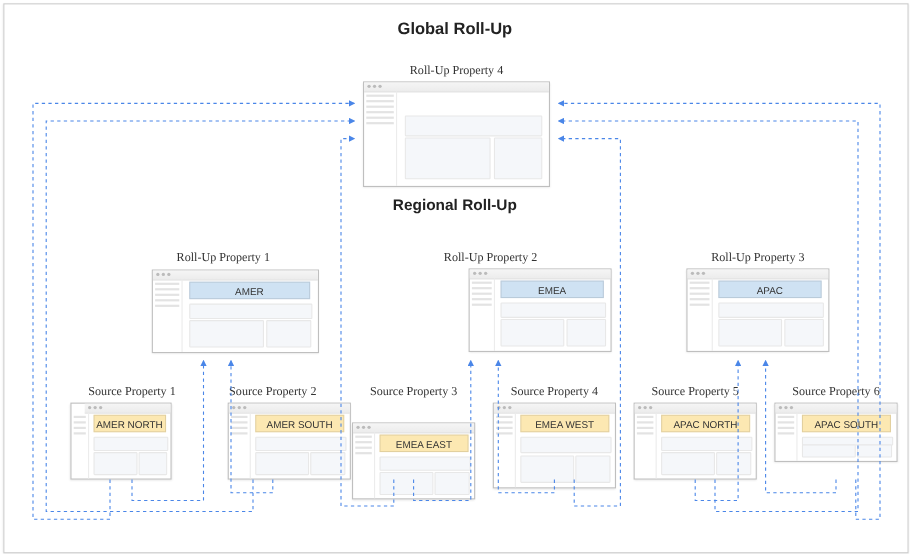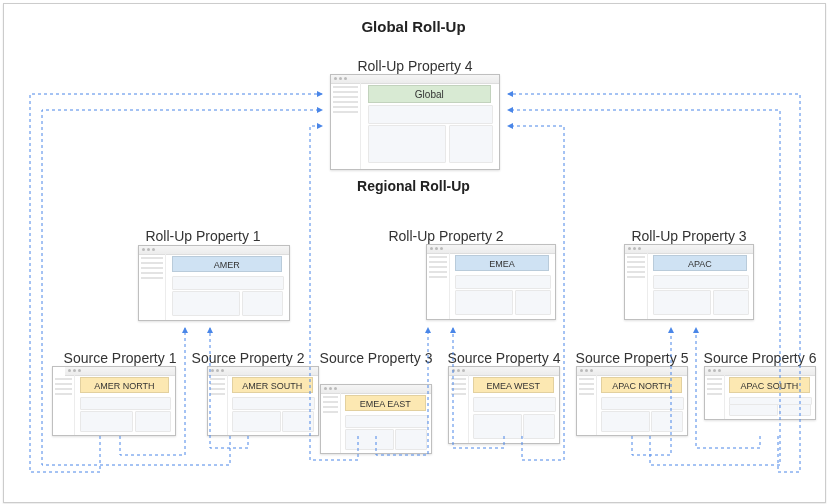--- a/index.html
+++ b/index.html
@@ -35,23 +35,24 @@
     top: 178px;
     left: 0;
     width: 100%;
     text-align: center;
     font-weight: 700;
     font-size: 14px;
     color: #222;
   }
   .label {
     position: absolute;
-    font-size: 14px;
+    font-size: 11px;
     color: #333;
     text-align: center;
+    font-family: Liberation Serif, serif;
   }
   
   .node {
     position: absolute;
     background: #fff;
     border: 1px solid #bfbfbf;
     box-shadow: 0 1px 2px rgba(0,0,0,0.12);
     box-sizing: border-box;
   }
   .node .chrome {
@@ -160,21 +161,20 @@
       </div>
     </div>
   <div class="sidebar">
       <i></i>
       <i></i>
       <i></i>
       <i></i>
       <i></i>
       <i></i>
     </div>
-  <div class="banner b-green">Global</div>
   <div class="content">
     <div class="box" style="left:0; top:0; width:100%; height:28%;"></div>
     <div class="box" style="left:0; top:34%; width:62%; height:60%;"></div>
     <div class="box" style="left:66%; top:34%; width:34%; height:60%;"></div>
   </div>
 </div>
 
 <div class="node" style="left:138px; top:245px; width:152px; height:76px;">
   <div class="chrome">
       <div class="dots">
@@ -235,21 +235,21 @@
       <i></i>
     </div>
   <div class="banner b-blue">APAC</div>
   <div class="content">
     <div class="box" style="left:0; top:0; width:100%; height:30%;"></div>
     <div class="box" style="left:0; top:38%; width:60%; height:58%;"></div>
     <div class="box" style="left:64%; top:38%; width:36%; height:58%;"></div>
   </div>
 </div>
 
-<div class="node" style="left:52px;  top:366px; width:124px; height:70px;padding-left:12px;">
+<div class="node" style="left:64px;  top:366px; width:92px; height:70px;padding-left:12px;">
   <div class="chrome">
       <div class="dots">
         <span></span>
         <span></span>
         <span></span>
       </div>
     </div>
   <div class="sidebar">
       <i></i>
       <i></i>

